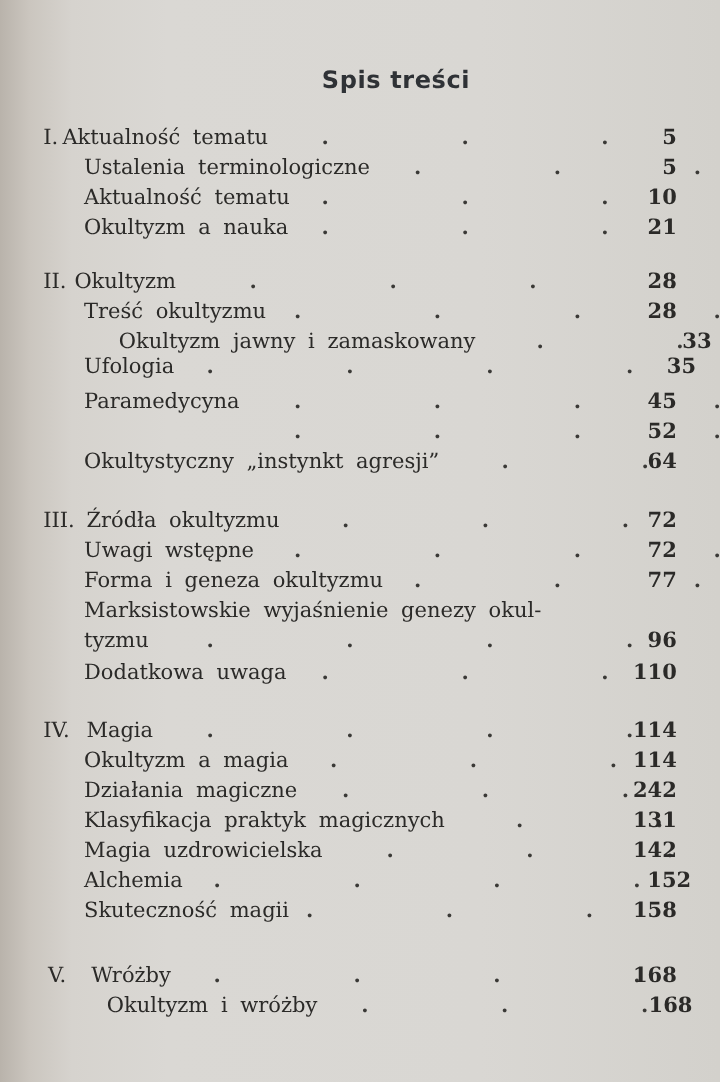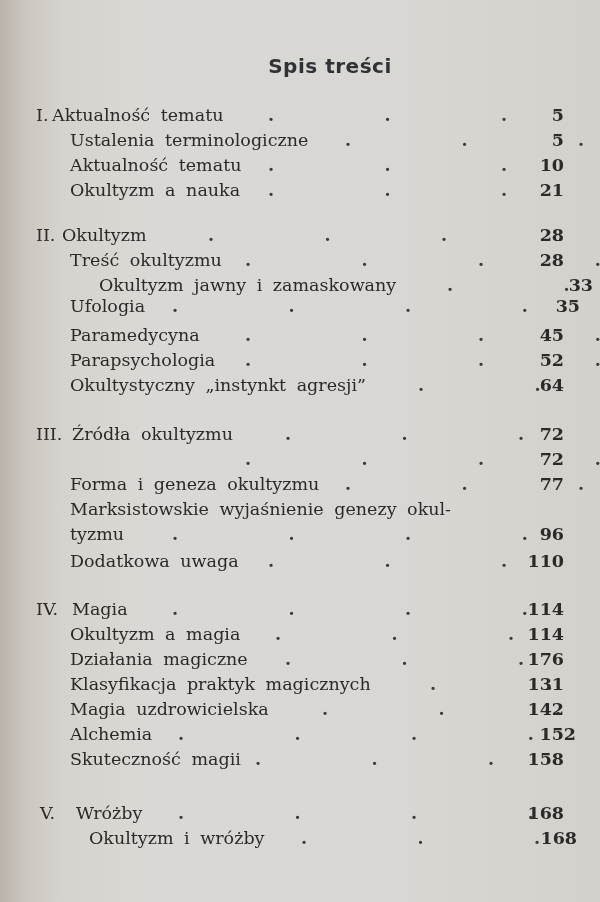--- a/index.html
+++ b/index.html
@@ -125,37 +125,37 @@
     <span class="lbl">Ufologia</span>
     <span class="dots" style="left:172px;right:auto;">.&nbsp;&nbsp;&nbsp;&nbsp;&nbsp;.&nbsp;&nbsp;&nbsp;&nbsp;&nbsp;.&nbsp;&nbsp;&nbsp;&nbsp;&nbsp;.&nbsp;&nbsp;&nbsp;&nbsp;&nbsp;.&nbsp;&nbsp;&nbsp;&nbsp;&nbsp;.&nbsp;&nbsp;&nbsp;&nbsp;&nbsp;.&nbsp;&nbsp;&nbsp;&nbsp;&nbsp;.&nbsp;&nbsp;&nbsp;&nbsp;&nbsp;.&nbsp;&nbsp;&nbsp;&nbsp;&nbsp;.&nbsp;&nbsp;&nbsp;&nbsp;&nbsp;.&nbsp;&nbsp;&nbsp;&nbsp;&nbsp;.</span>
     <span class="page-no">35</span>
   </div>
   <div class="row section" style="top:322px;">
     <span class="lbl">Paramedycyna</span>
     <span class="dots" style="left:245px;right:auto;">.&nbsp;&nbsp;&nbsp;&nbsp;&nbsp;.&nbsp;&nbsp;&nbsp;&nbsp;&nbsp;.&nbsp;&nbsp;&nbsp;&nbsp;&nbsp;.&nbsp;&nbsp;&nbsp;&nbsp;&nbsp;.&nbsp;&nbsp;&nbsp;&nbsp;&nbsp;.&nbsp;&nbsp;&nbsp;&nbsp;&nbsp;.&nbsp;&nbsp;&nbsp;&nbsp;&nbsp;.&nbsp;&nbsp;&nbsp;&nbsp;&nbsp;.</span>
     <span class="page-no">45</span>
   </div>
   <div class="row section" style="top:347px;">
-    <span class="lbl">Parapsychologia</span>
     <span class="dots" style="left:245px;right:auto;">.&nbsp;&nbsp;&nbsp;&nbsp;&nbsp;.&nbsp;&nbsp;&nbsp;&nbsp;&nbsp;.&nbsp;&nbsp;&nbsp;&nbsp;&nbsp;.&nbsp;&nbsp;&nbsp;&nbsp;&nbsp;.&nbsp;&nbsp;&nbsp;&nbsp;&nbsp;.&nbsp;&nbsp;&nbsp;&nbsp;&nbsp;.&nbsp;&nbsp;&nbsp;&nbsp;&nbsp;.&nbsp;&nbsp;&nbsp;&nbsp;&nbsp;.</span>
     <span class="page-no">52</span>
   </div>
   <div class="row section" style="top:372px;">
     <span class="lbl">Okultystyczny „instynkt agresji”</span>
     <span class="dots" style="left:418px;right:auto;">.&nbsp;&nbsp;&nbsp;&nbsp;&nbsp;.&nbsp;&nbsp;&nbsp;&nbsp;&nbsp;.</span>
     <span class="page-no">64</span>
   </div>
 
   <div class="row chapter roman3" style="top:421px;">
     <span class="num">III.</span>
     <span class="lbl">Źródła okultyzmu</span>
     <span class="dots" style="left:285px;right:auto;">.&nbsp;&nbsp;&nbsp;&nbsp;&nbsp;.&nbsp;&nbsp;&nbsp;&nbsp;&nbsp;.&nbsp;&nbsp;&nbsp;&nbsp;&nbsp;.&nbsp;&nbsp;&nbsp;&nbsp;&nbsp;.&nbsp;&nbsp;&nbsp;&nbsp;&nbsp;.&nbsp;&nbsp;&nbsp;&nbsp;&nbsp;.</span>
     <span class="page-no">72</span>
   </div>
   <div class="row section" style="top:446px;">
+    <span class="lbl">Uwagi wstępne</span>
     <span class="dots" style="left:245px;right:auto;">.&nbsp;&nbsp;&nbsp;&nbsp;&nbsp;.&nbsp;&nbsp;&nbsp;&nbsp;&nbsp;.&nbsp;&nbsp;&nbsp;&nbsp;&nbsp;.&nbsp;&nbsp;&nbsp;&nbsp;&nbsp;.&nbsp;&nbsp;&nbsp;&nbsp;&nbsp;.&nbsp;&nbsp;&nbsp;&nbsp;&nbsp;.&nbsp;&nbsp;&nbsp;&nbsp;&nbsp;.&nbsp;&nbsp;&nbsp;&nbsp;&nbsp;.</span>
     <span class="page-no">72</span>
   </div>
   <div class="row section" style="top:471px;">
     <span class="lbl">Forma i geneza okultyzmu</span>
     <span class="dots" style="left:345px;right:auto;">.&nbsp;&nbsp;&nbsp;&nbsp;&nbsp;.&nbsp;&nbsp;&nbsp;&nbsp;&nbsp;.&nbsp;&nbsp;&nbsp;&nbsp;&nbsp;.&nbsp;&nbsp;&nbsp;&nbsp;&nbsp;.</span>
     <span class="page-no">77</span>
   </div>
   <div class="row section" style="top:496px;">
     <span class="lbl">Marksistowskie wyjaśnienie genezy okul-</span>
@@ -178,21 +178,21 @@
     <span class="page-no">114</span>
   </div>
   <div class="row section" style="top:621px;">
     <span class="lbl">Okultyzm a magia</span>
     <span class="dots" style="left:275px;right:auto;">.&nbsp;&nbsp;&nbsp;&nbsp;&nbsp;.&nbsp;&nbsp;&nbsp;&nbsp;&nbsp;.&nbsp;&nbsp;&nbsp;&nbsp;&nbsp;.&nbsp;&nbsp;&nbsp;&nbsp;&nbsp;.&nbsp;&nbsp;&nbsp;&nbsp;&nbsp;.&nbsp;&nbsp;&nbsp;&nbsp;&nbsp;.</span>
     <span class="page-no">114</span>
   </div>
   <div class="row section" style="top:646px;">
     <span class="lbl">Działania magiczne</span>
     <span class="dots" style="left:285px;right:auto;">.&nbsp;&nbsp;&nbsp;&nbsp;&nbsp;.&nbsp;&nbsp;&nbsp;&nbsp;&nbsp;.&nbsp;&nbsp;&nbsp;&nbsp;&nbsp;.&nbsp;&nbsp;&nbsp;&nbsp;&nbsp;.&nbsp;&nbsp;&nbsp;&nbsp;&nbsp;.&nbsp;&nbsp;&nbsp;&nbsp;&nbsp;.</span>
-    <span class="page-no">176</span>
+    <span class="page-no">242</span>
   </div>
   <div class="row section" style="top:671px;">
     <span class="lbl">Klasyfikacja praktyk magicznych</span>
     <span class="dots" style="left:430px;right:auto;">.&nbsp;&nbsp;&nbsp;&nbsp;&nbsp;.&nbsp;&nbsp;&nbsp;&nbsp;&nbsp;.</span>
     <span class="page-no">131</span>
   </div>
   <div class="row section" style="top:696px;">
     <span class="lbl">Magia uzdrowicielska</span>
     <span class="dots" style="left:322px;right:auto;">.&nbsp;&nbsp;&nbsp;&nbsp;&nbsp;.&nbsp;&nbsp;&nbsp;&nbsp;&nbsp;.&nbsp;&nbsp;&nbsp;&nbsp;&nbsp;.&nbsp;&nbsp;&nbsp;&nbsp;&nbsp;.&nbsp;&nbsp;&nbsp;&nbsp;&nbsp;.</span>
     <span class="page-no">142</span>

